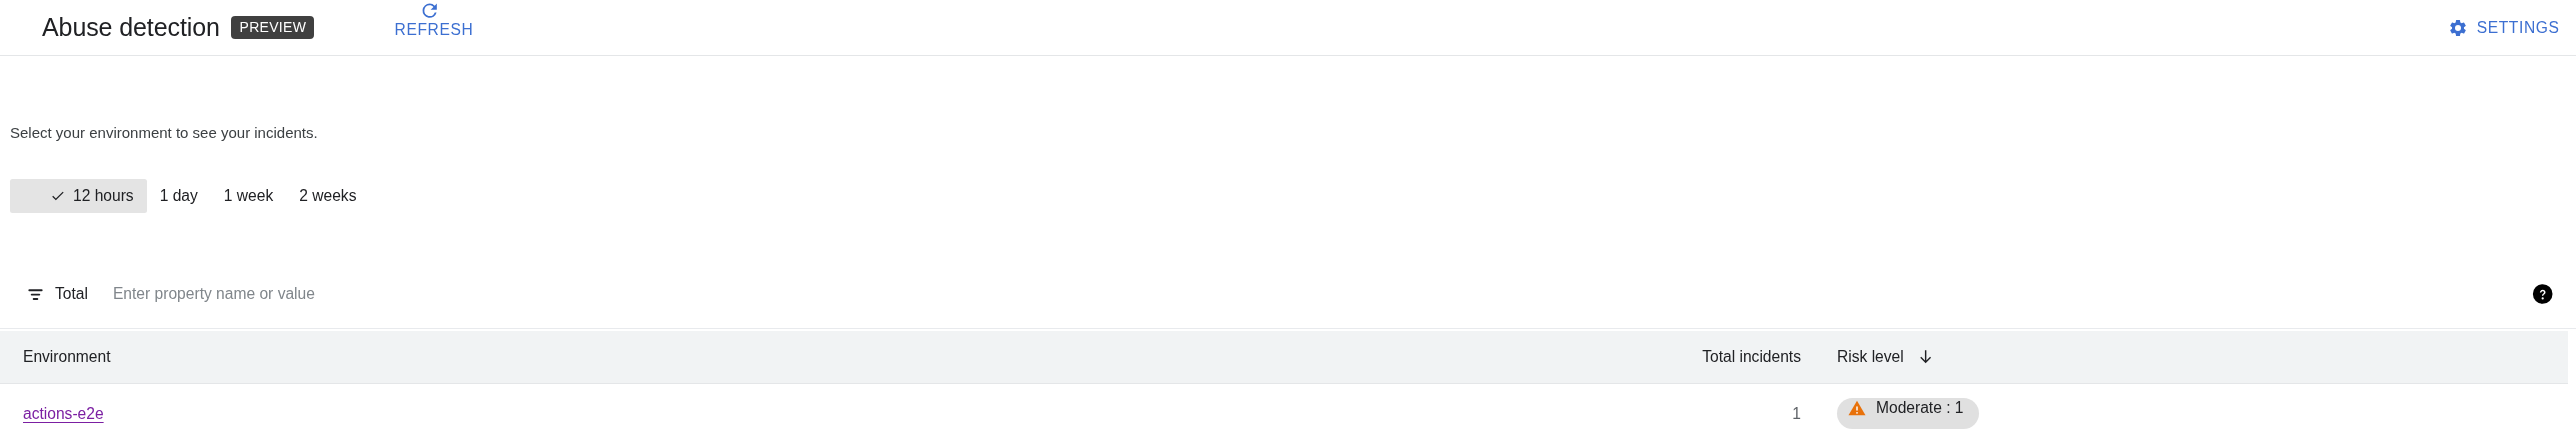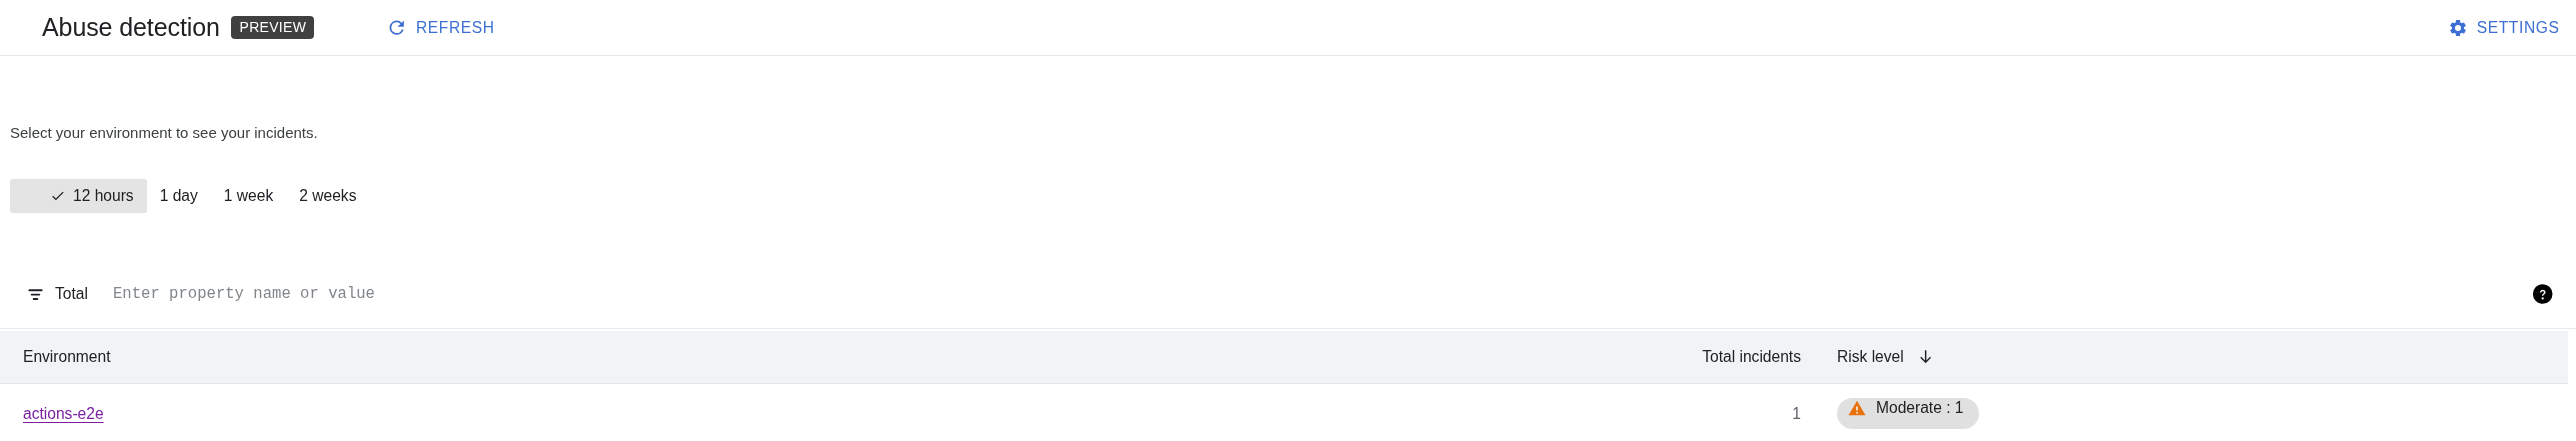--- a/index.html
+++ b/index.html
@@ -64,20 +64,21 @@
     line-height: 1;
     white-space: nowrap;
   }
 
   .refresh-button {
     display: flex;
     align-items: center;
     margin-left: 72px;
     cursor: pointer;
     height: 100%;
+    flex-direction: column;
   }
 
   .refresh-icon {
     width: 21.4px;
     height: 21.4px;
     display: block;
     flex: none;
   }
 
   .refresh-label {
@@ -187,21 +188,21 @@
     font-weight: 500;
     color: #202124;
     white-space: nowrap;
   }
 
   .filter-input {
     margin-left: 25px;
     border: none;
     outline: none;
     background: transparent;
-    font-family: Liberation Mono, monospace;
+    font-family: Liberation Sans, sans-serif;
     font-size: 15.6px;
     color: #202124;
     width: 576px;
     height: 33px;
   }
 
   .filter-input::placeholder {
     color: #80868b;
     opacity: 1;
   }

